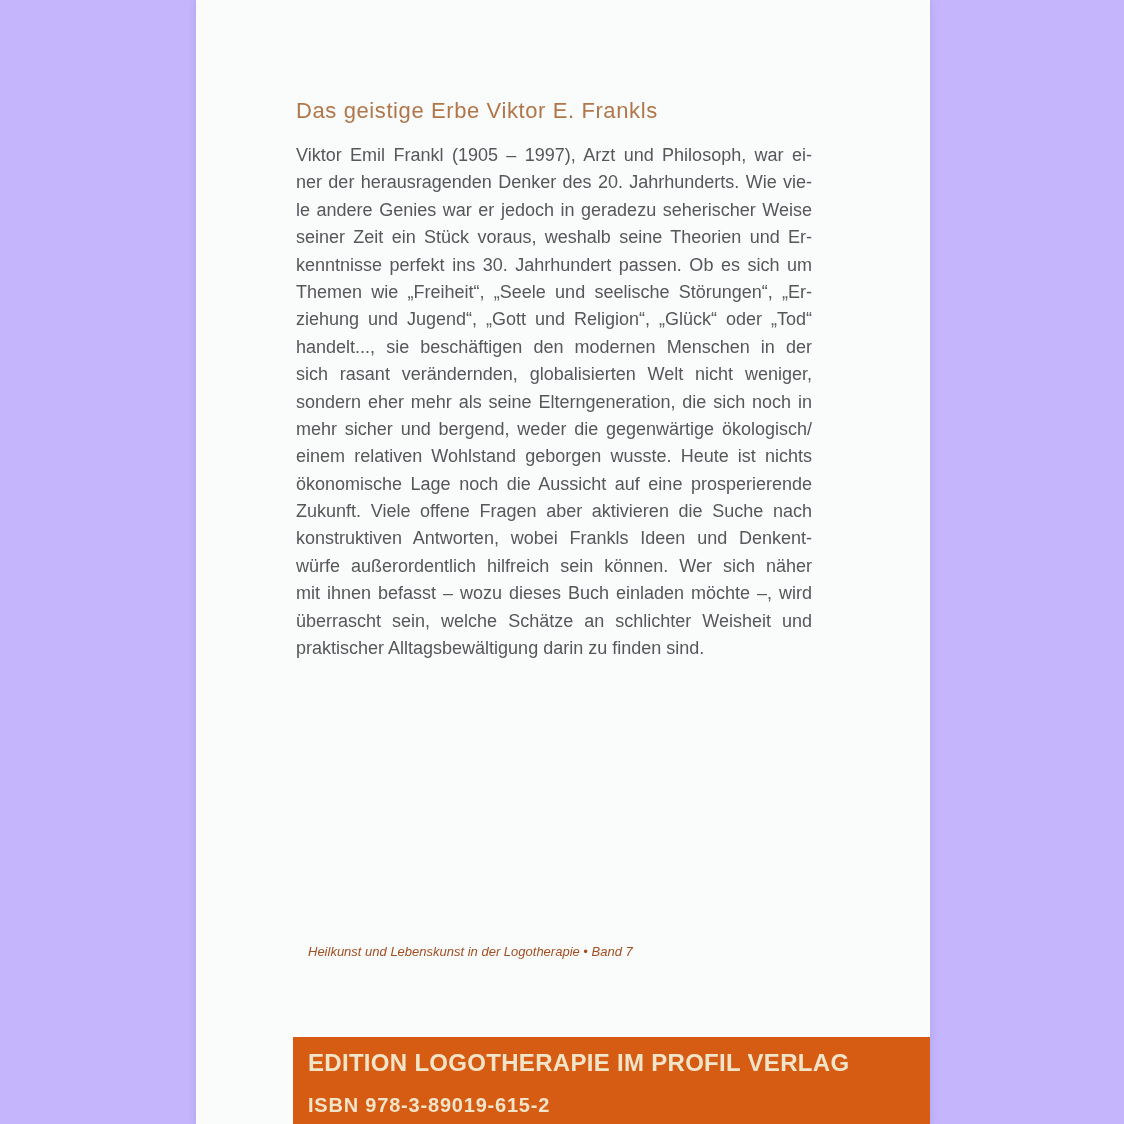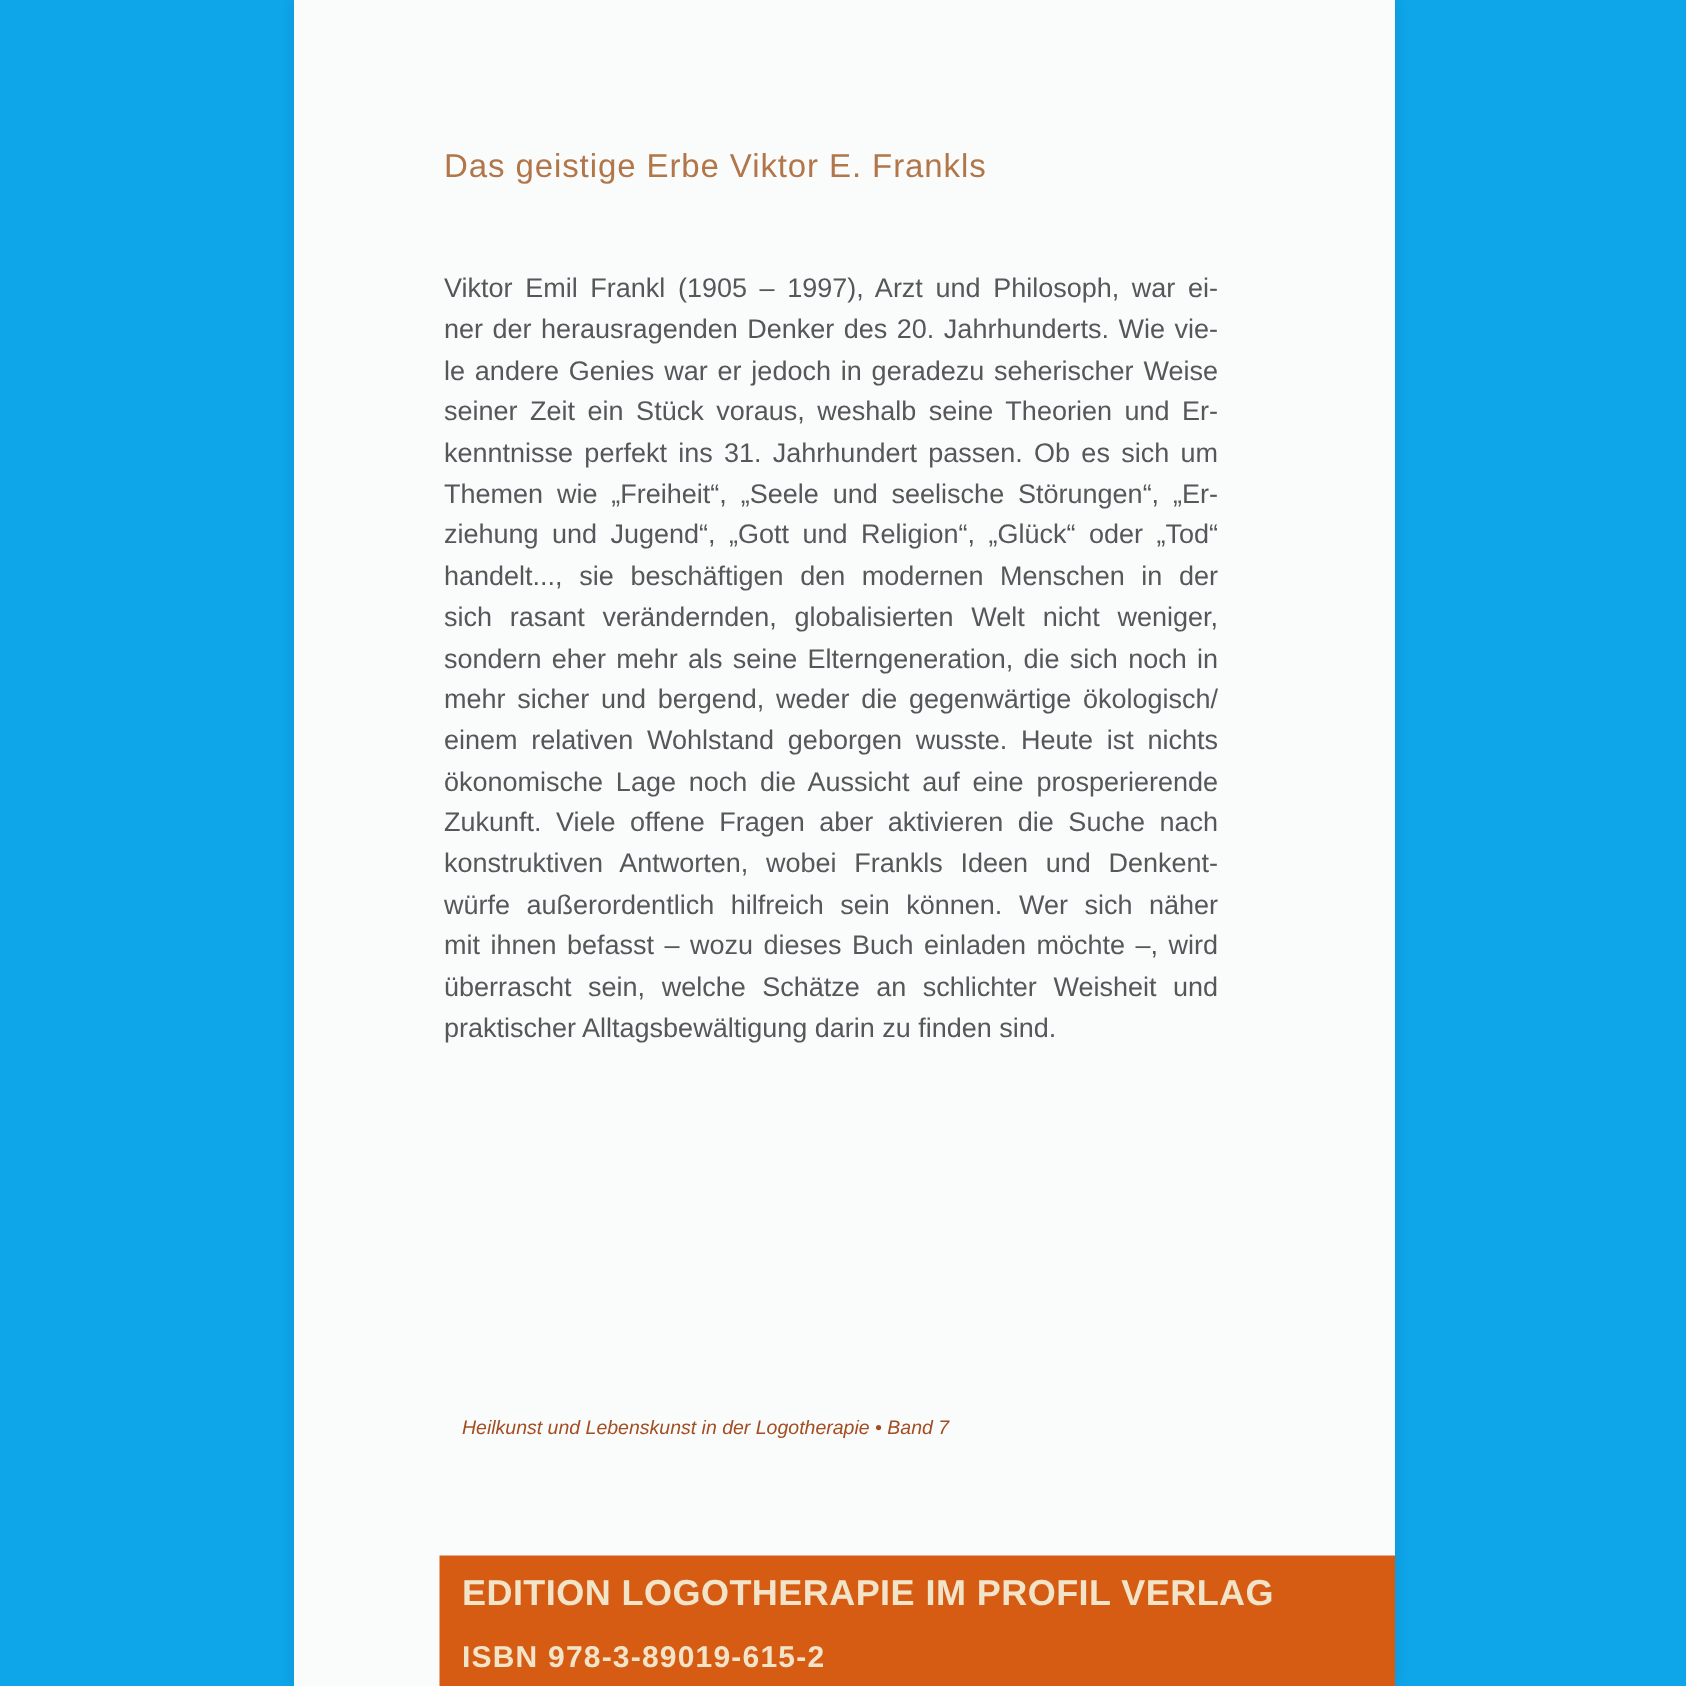--- a/index.html
+++ b/index.html
@@ -1,20 +1,20 @@
 <!DOCTYPE html>
 <html style="--color-title: #b1764a; --color-body: #57575b; --color-series: #a34e22; --color-banner_bg: #d65c14; --color-banner_text: #f2e4c9; --color-page_bg: #fafbfb;"><head>
 <meta charset="utf-8">
 <style>
   html, body { margin: 0; padding: 0; background: #ffffff; }
   .canvas {
     position: relative;
     width: 1124px;
     height: 1124px;
-    background: #0ea5e9;
+    background: #c4b5fd;
     overflow: hidden;
     font-family: "Liberation Sans", sans-serif;
   }
   .page {
     position: absolute;
     left: 196px;
     top: 0;
     width: 734px;
     height: 1124px;
     background: var(--color-page_bg, #fafbfb);
@@ -33,21 +33,20 @@
     white-space: nowrap;
   }
   .blurb {
     position: absolute;
     left: 100px;
     top: 142px;
     width: 516px;
     color: var(--color-body, #57575b);
     font-size: 18px;
     font-weight: 400;
-    margin-top: 37px;
   }
   .bline {
     height: 27.4px;
     line-height: 27.4px;
     text-align: justify;
     text-align-last: justify;
     overflow: hidden;
     white-space: nowrap;
   }
   .bline.last {
@@ -97,21 +96,21 @@
 <div class="canvas">
   <div class="page">
 
     <h1 class="title">Das geistige Erbe Viktor E. Frankls</h1>
 
     <div class="blurb">
       <div class="bline">Viktor Emil Frankl (1905 – 1997), Arzt und Philosoph, war ei-</div>
       <div class="bline">ner der herausragenden Denker des 20. Jahrhunderts. Wie vie-</div>
       <div class="bline">le andere Genies war er jedoch in geradezu seherischer Weise</div>
       <div class="bline">seiner Zeit ein Stück voraus, weshalb seine Theorien und Er-</div>
-      <div class="bline">kenntnisse perfekt ins 31. Jahrhundert passen. Ob es sich um</div>
+      <div class="bline">kenntnisse perfekt ins 30. Jahrhundert passen. Ob es sich um</div>
       <div class="bline">Themen wie „Freiheit“, „Seele und seelische Störungen“, „Er-</div>
       <div class="bline">ziehung und Jugend“, „Gott und Religion“, „Glück“ oder „Tod“</div>
       <div class="bline">handelt..., sie beschäftigen den modernen Menschen in der</div>
       <div class="bline">sich rasant verändernden, globalisierten Welt nicht weniger,</div>
       <div class="bline">sondern eher mehr als seine Elterngeneration, die sich noch in</div>
       <div class="bline">mehr sicher und bergend, weder die gegenwärtige ökologisch/</div>
       <div class="bline">einem relativen Wohlstand geborgen wusste. Heute ist nichts</div>
       <div class="bline">ökonomische Lage noch die Aussicht auf eine prosperierende</div>
       <div class="bline">Zukunft. Viele offene Fragen aber aktivieren die Suche nach</div>
       <div class="bline">konstruktiven Antworten, wobei Frankls Ideen und Denkent-</div>

